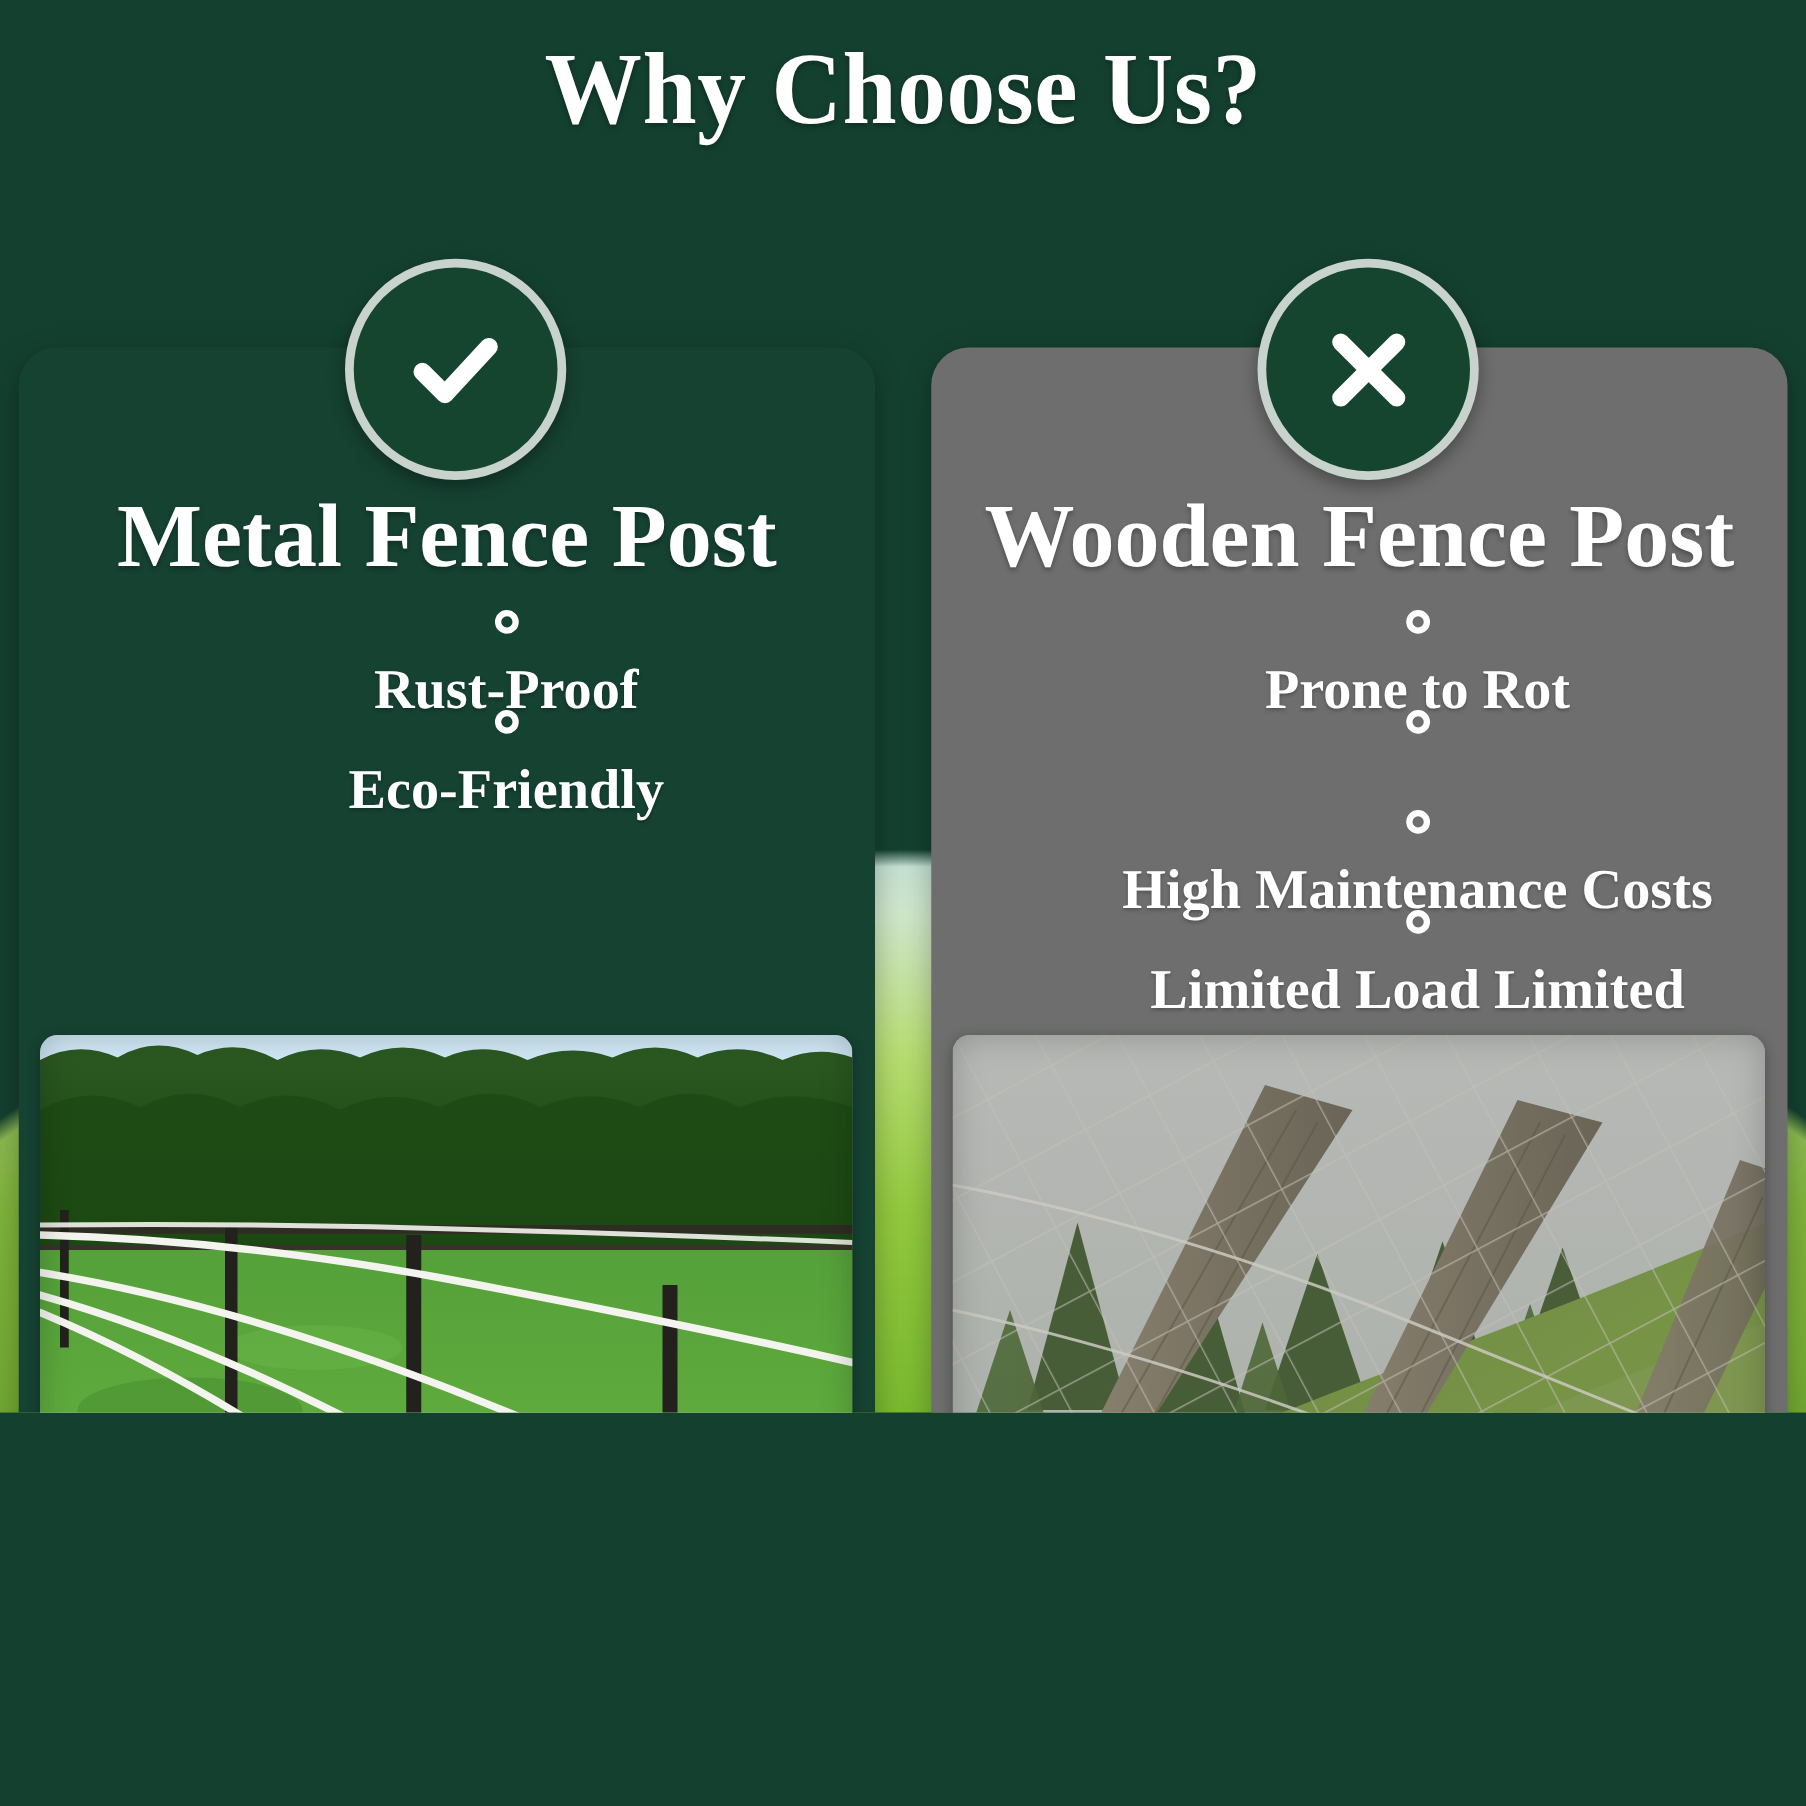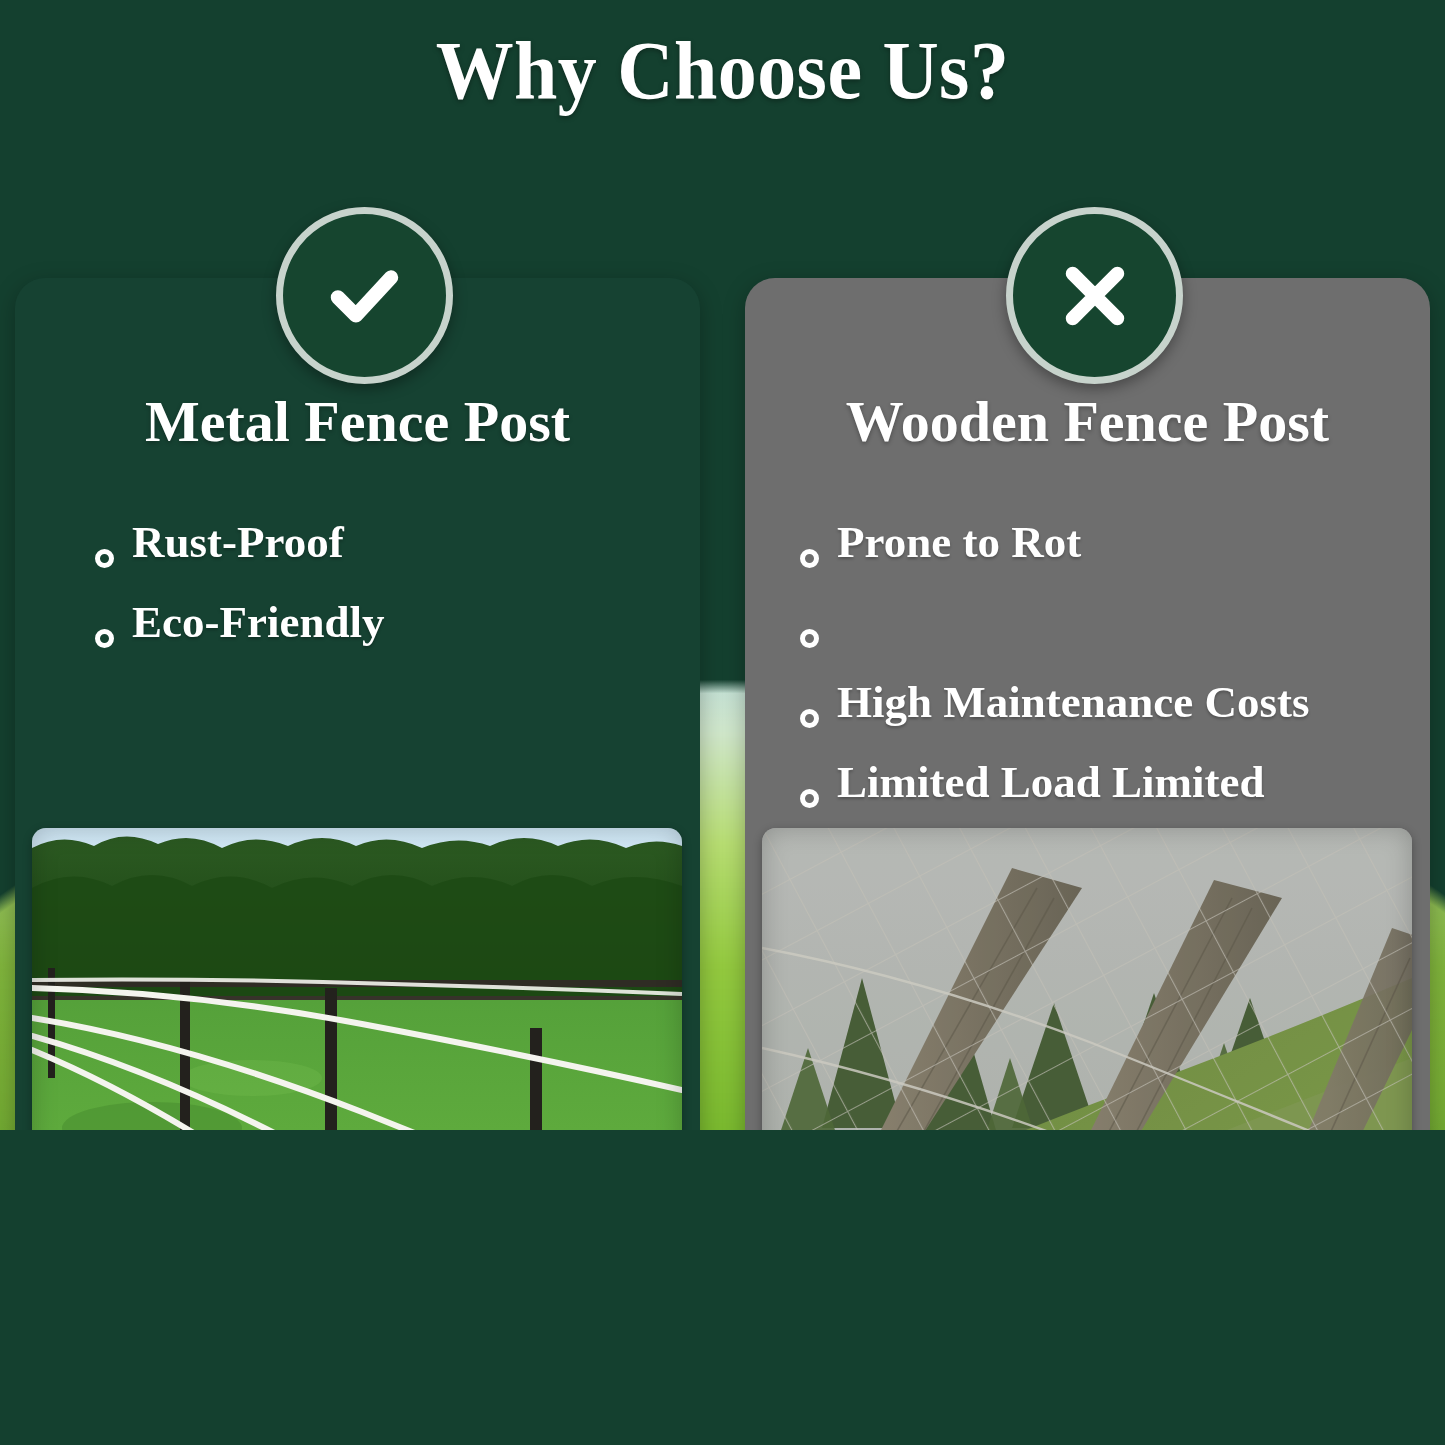--- a/index.html
+++ b/index.html
@@ -64,36 +64,37 @@
     background:#16452f;border:7px solid #c7d3cc;
     box-shadow:0 5px 14px rgba(0,0,0,.35);
     display:flex;align-items:center;justify-content:center;
   }
   .badge-check{left:276px;}
   .badge-x{left:1006px;}
   .badge svg{display:block;}
 
   .card-heading{
     position:absolute;top:388px;width:685px;text-align:center;
-    color:#ffffff;font-weight:bold;font-size:58px;letter-spacing:0px;
+    color:#ffffff;font-weight:bold;font-size:72px;letter-spacing:0px;
     font-family:"Liberation Serif","DejaVu Serif",serif;
     text-shadow:0 2px 4px rgba(0,0,0,.3);
   }
   .head-pro{left:15px;}
   .head-con{left:745px;}
 
   .bullets{position:absolute;list-style:none;margin:0;padding:0;top:488px;}
   .bullets-pro{left:95px;width:620px;}
-  .bullets-con{left:800px;width:620px;}
+  .bullets-con{left:824px;width:620px;}
   .bullet{
-    display:flex;align-items:flex-end;gap:18px;height:80px;
+    display:flex;align-items:center;gap:18px;height:80px;
     color:#ffffff;font-weight:bold;font-size:45px;
     font-family:"Liberation Serif","DejaVu Serif",serif;
     text-shadow:0 2px 3px rgba(0,0,0,.28);
     white-space:nowrap;
+    flex-direction:column;
   }
   .dot{
     flex:none;width:19px;height:19px;border-radius:50%;
     border:5px solid #ffffff;box-sizing:border-box;
   }
 
   
   .photo{
     position:absolute;top:828px;width:650px;height:585px;border-radius:14px;
     overflow:hidden;box-shadow:0 3px 10px rgba(0,0,0,.3);

